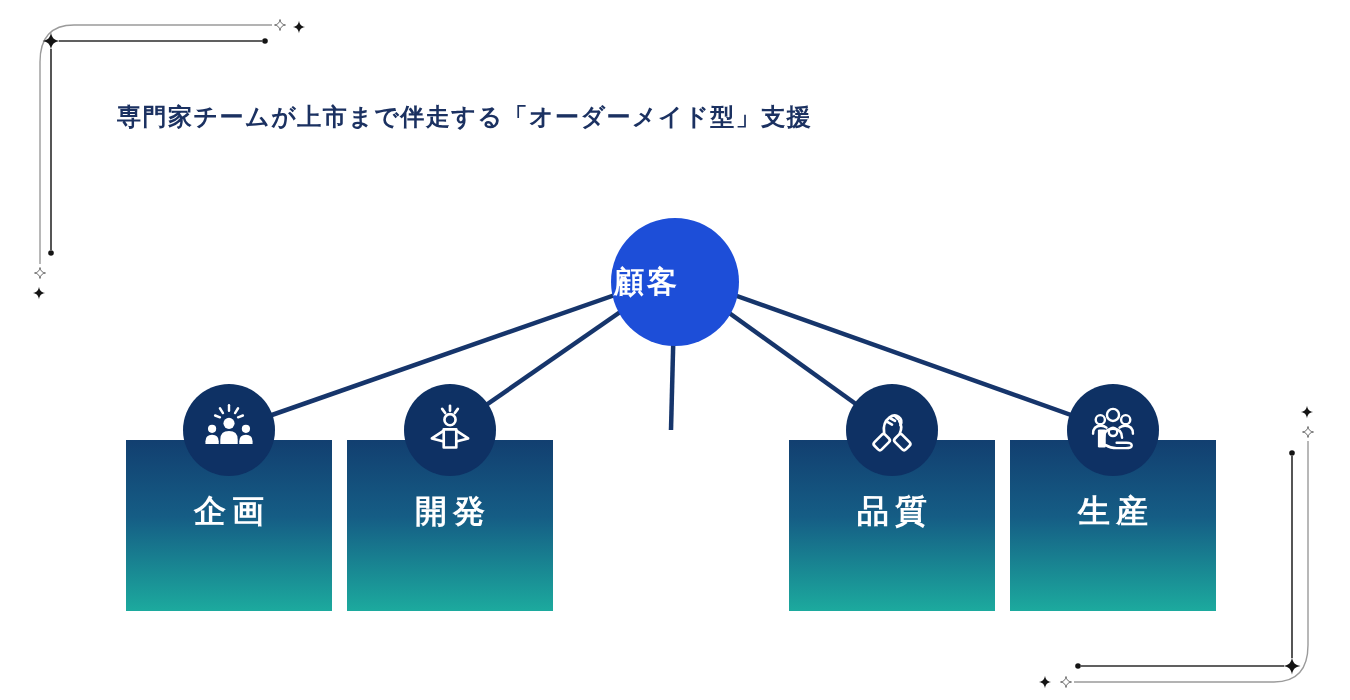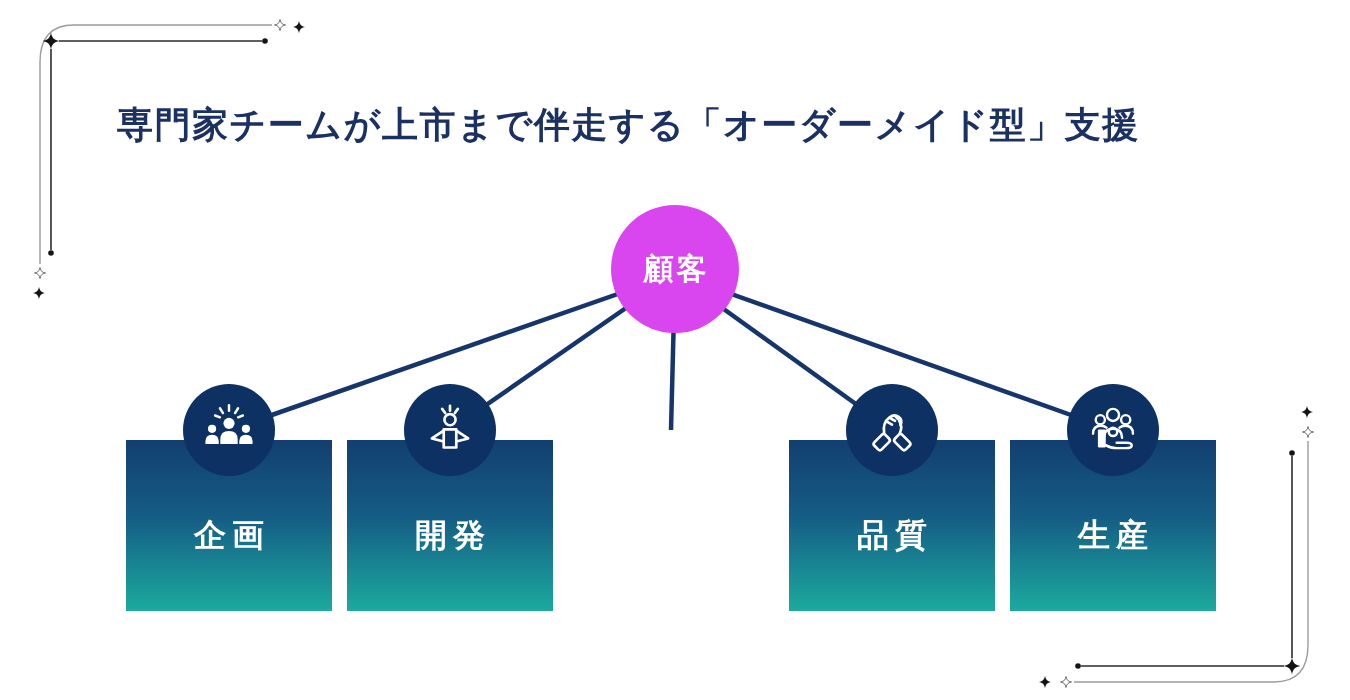--- a/index.html
+++ b/index.html
@@ -9,42 +9,41 @@
     background: #ffffff;
     overflow: hidden;
     font-family: "Liberation Sans", "DejaVu Sans", sans-serif;
   }
   .stage { position: absolute; inset: 0; width: 1350px; height: 700px; }
 
   .page-title {
     position: absolute;
     left: 117px;
     top: 101px;
-    font-size: 36px;
+    font-size: 24px;
     font-weight: bold;
     letter-spacing: 1.5px;
     color: #1B3161;
     white-space: nowrap;
     z-index: 4;
   }
 
   .ornaments { position: absolute; inset: 0; z-index: 0; }
   .connectors { position: absolute; inset: 0; z-index: 1; }
 
   .center-node {
     position: absolute;
     left: 611px;
-    top: 205px;
+    top: 218px;
     width: 128px;
     height: 128px;
     border-radius: 50%;
-    background: #d946ef;
+    background: #1d4ed8;
     display: flex;
     align-items: center;
-    justify-content: center;
     z-index: 3;
   }
   .center-node .node-label {
     color: #ffffff;
     font-size: 30px;
     font-weight: bold;
     letter-spacing: 3px;
     margin-left: 3px;
   }
 
@@ -52,21 +51,21 @@
     position: absolute;
     top: 440px;
     width: 206px;
     height: 171px;
     background: linear-gradient(180deg, #123F70 0%, #155D85 45%, #1CAA9E 100%);
     z-index: 2;
   }
   .process-box .box-label {
     position: absolute;
     left: 0; right: 0;
-    top: 74px;
+    top: 50px;
     text-align: center;
     color: #ffffff;
     font-size: 32px;
     font-weight: bold;
     letter-spacing: 6px;
     text-indent: 6px;
   }
   .icon-circle {
     position: absolute;
     left: 57px;

